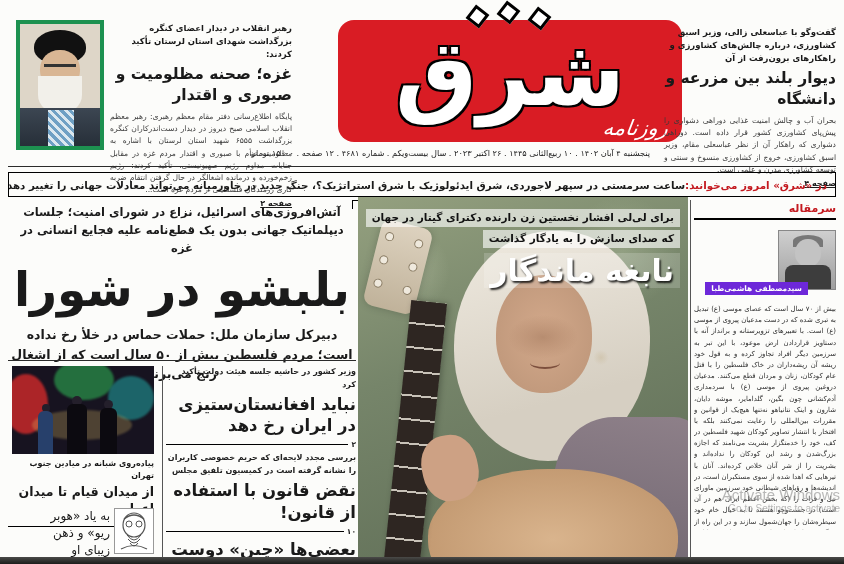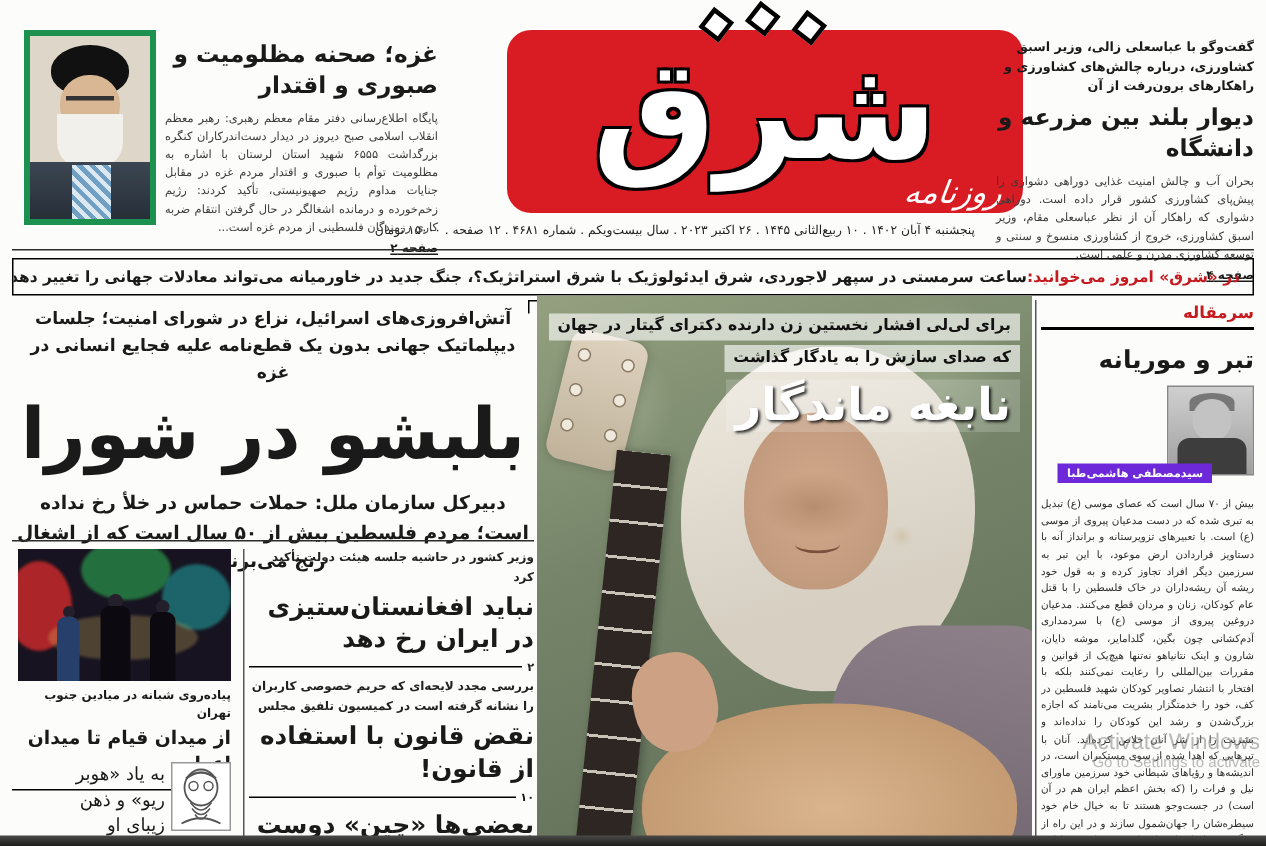--- a/index.html
+++ b/index.html
@@ -170,20 +170,21 @@
 
   <div class="abs" id="khamenei-photo">
     <div class="kh-turban"></div>
     <div class="kh-face"></div>
     <div class="kh-glasses"></div>
     <div class="kh-beard"></div>
     <div class="kh-robe"></div>
     <div class="kh-scarf"></div>
   </div>
   <div class="abs rtl" id="leader-text">
+    <div class="kicker-sm">رهبر انقلاب در دیدار اعضای کنگره بزرگداشت شهدای استان لرستان تأکید کردند:</div>
     <div class="head-md">غزه؛ صحنه مظلومیت و صبوری و اقتدار</div>
     <div class="body-sm just">پایگاه اطلاع‌رسانی دفتر مقام معظم رهبری: رهبر معظم انقلاب اسلامی صبح دیروز در دیدار دست‌اندرکاران کنگره بزرگداشت ۶۵۵۵ شهید استان لرستان با اشاره به مظلومیت توأم با صبوری و اقتدار مردم غزه در مقابل جنایات مداوم رژیم صهیونیستی، تأکید کردند: رژیم زخم‌خورده و درمانده اشغالگر در حال گرفتن انتقام ضربه کاری رزمندگان فلسطینی از مردم غزه است...</div>
     <div class="page-ref">صفحه ۲</div>
   </div>
 
   <div class="abs" id="masthead-red">
     <div class="logo-dot" style="left:38%;"></div>
     <div class="logo-dot" style="left:47%; top:-16px;"></div>
     <div class="logo-dot" style="left:56%; top:-10px;"></div>
     <div id="logo-calli">شرق</div>
@@ -298,21 +299,20 @@
     <div class="overlay-caption" style="top:12px;">برای لی‌لی افشار نخستین زن دارنده دکترای گیتار در جهان</div>
     <div class="overlay-caption" style="top:33px;">که صدای سازش را به یادگار گذاشت</div>
     <div id="feature-headline">نابغه ماندگار</div>
   </div>
 
   <div class="vrule" style="left:690px; top:200px; width:1px; height:358px;"></div>
 
   <div class="abs rtl" id="editorial">
     <div id="edit-label">سرمقاله</div>
     <div id="edit-rule"></div>
-    <div id="edit-headline">تبر و موریانه</div>
     <div id="author-wrap">
       <div id="author-photo">
         <div class="au-hair"></div>
         <div class="au-head"></div>
         <div class="au-suit"></div>
       </div>
       <div id="author-name">سیدمصطفی هاشمی‌طبا</div>
     </div>
     <div id="edit-body">بیش از ۷۰ سال است که عصای موسی (ع) تبدیل به تبری شده که در دست مدعیان پیروی از موسی (ع) است. با تعبیرهای تزویرستانه و برانداز آنه با دستاویز قراردادن ارض موعود، با این تبر به سرزمین دیگر افراد تجاوز کرده و به قول خود ریشه آن ریشه‌داران در خاک فلسطین را با قتل عام کودکان، زنان و مردان قطع می‌کنند. مدعیان دروغین پیروی از موسی (ع) با سردمداری آدم‌کشانی چون بگین، گلدامایر، موشه دایان، شارون و اینک نتانیاهو نه‌تنها هیچ‌یک از قوانین و مقررات بین‌المللی را رعایت نمی‌کنند بلکه با افتخار با انتشار تصاویر کودکان شهید فلسطین در کف، خود را خدمتگزار بشریت می‌نامند که اجازه بزرگ‌شدن و رشد این کودکان را نداده‌اند و بشریت را از شر آنان خلاص کرده‌اند. آنان با تیرهایی که اهدا شده از سوی مستکبران است، در اندیشه‌ها و رؤیاهای شیطانی خود سرزمین ماورای نیل و فرات را (که بخش اعظم ایران هم در آن است) در جست‌وجو هستند تا به خیال خام خود سیطره‌شان را جهان‌شمول سازند و در این راه از هرگونه توطئه‌ای استفاده کردند. زمانی در لباس بعث مسائل خلق و صدام حسین به فریب مردم و تجاوز به جمهوری اسلامی ایران و قتل عام مردم عراق دست زدند و زمانی در پوشش اسلام سلفی در لباس داعش مسلمانان را به خاک و خون کشیدند و رسانه‌های جمعی به نفع خود تبلیغات کردند. به یاد آورید در سال ۱۳۸۵ به‌دنبال اقدامات ضدبشری صهیونیست‌ها مردم در سراسر جهان علیه حکومت غاصب صهیونیستی قیام کردند. ناگهان</div>
   </div>

